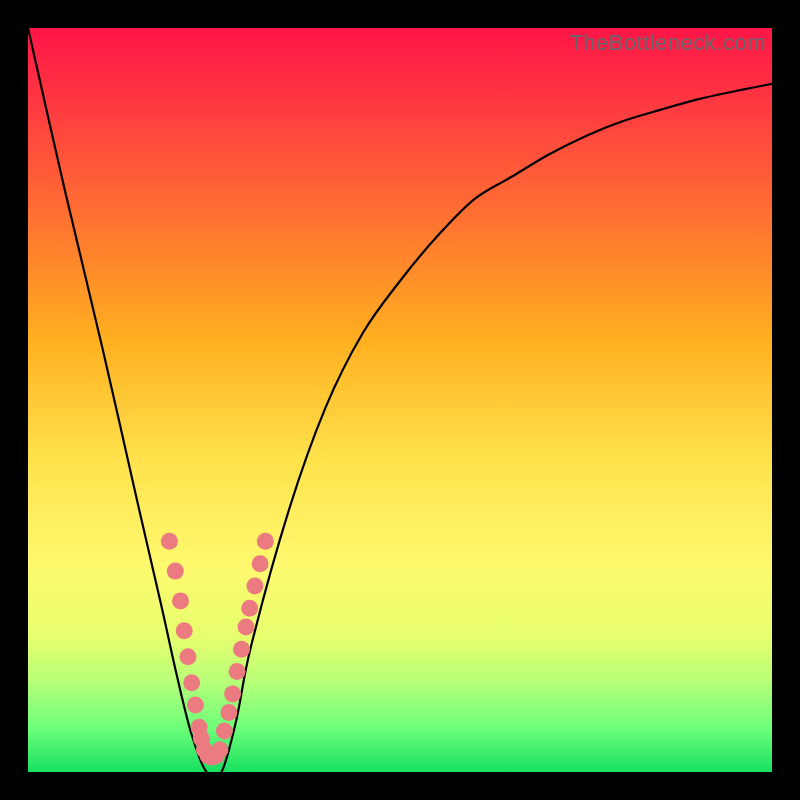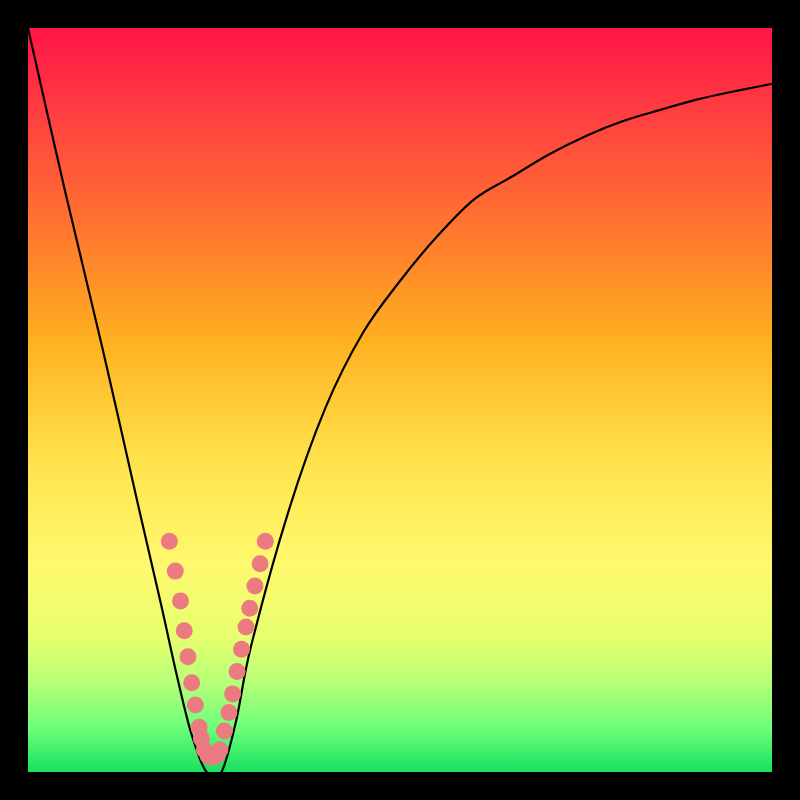--- a/index.html
+++ b/index.html
@@ -43,20 +43,21 @@
     position: absolute;
     left: 0; top: 0;
     width: 100%; height: 100%;
   }
 </style>
 </head>
 <body>
 
 <div class="frame">
   <div class="plot-area">
+    <div class="watermark">TheBottleneck.com</div>
     <svg class="curve" viewBox="0 0 744 744" preserveAspectRatio="none">
       <path id="main-curve" fill="none" stroke="#000" stroke-width="2.2" d="M 0 0 C 6.2 27.27999999999999 24.800000000000004 110.35999999999996 37.2 163.67999999999995 C 49.6 216.99999999999994 62.00000000000001 266.6 74.4 319.92 C 86.80000000000001 373.24 101.67999999999999 440.20000000000005 111.6 483.6 C 121.52 527 127.71999999999998 553.04 133.92 580.3199999999999 C 140.12 607.5999999999999 143.84 626.1999999999999 148.8 647.28 C 153.76000000000002 668.36 158.72 690.68 163.68 706.8 C 168.64000000000001 722.92 173.6 737.8 178.56 744 C 183.52 750.2 188.48 752.6800000000001 193.44 744 C 198.4 735.3199999999999 203.36 713 208.32000000000002 691.92 C 213.28000000000003 670.8399999999999 214.51999999999998 652.24 223.2 617.52 C 231.88 582.8 247.99999999999997 523.28 260.4 483.6 C 272.79999999999995 443.92 285.20000000000005 409.2 297.6 379.44 C 310 349.68 322.40000000000003 326.12 334.8 305.04 C 347.2 283.96000000000004 359.6 269.08 372 252.95999999999998 C 384.4 236.83999999999997 396.80000000000007 221.96000000000004 409.20000000000005 208.32000000000005 C 421.6 194.68000000000006 434 181.04000000000002 446.4 171.12 C 458.79999999999995 161.2 471.20000000000005 156.23999999999995 483.6 148.79999999999995 C 496 141.35999999999996 508.4 133.3 520.8 126.48000000000002 C 533.1999999999999 119.66000000000003 545.6 113.46 558 107.88 C 570.4 102.3 582.8000000000001 97.33999999999999 595.2 93 C 607.6 88.66000000000001 620 85.43600000000004 632.4 81.84000000000003 C 644.8 78.24400000000003 657.2 74.52399999999999 669.6 71.42399999999998 C 682 68.32399999999997 694.4 65.84400000000001 706.8 63.24000000000001 C 719.1999999999999 60.636 737.8 57.039999999999964 744 55.799999999999955"></path>
       <g id="marker-group">
           <circle cx="141.36" cy="513.36" r="8.5" fill="#eb7b80"></circle>
           <circle cx="147.312" cy="543.12" r="8.5" fill="#eb7b80"></circle>
           <circle cx="152.51999999999998" cy="572.88" r="8.5" fill="#eb7b80"></circle>
           <circle cx="156.23999999999998" cy="602.64" r="8.5" fill="#eb7b80"></circle>
           <circle cx="159.96" cy="628.6800000000001" r="8.5" fill="#eb7b80"></circle>
           <circle cx="163.68" cy="654.72" r="8.5" fill="#eb7b80"></circle>
           <circle cx="167.4" cy="677.04" r="8.5" fill="#eb7b80"></circle>

